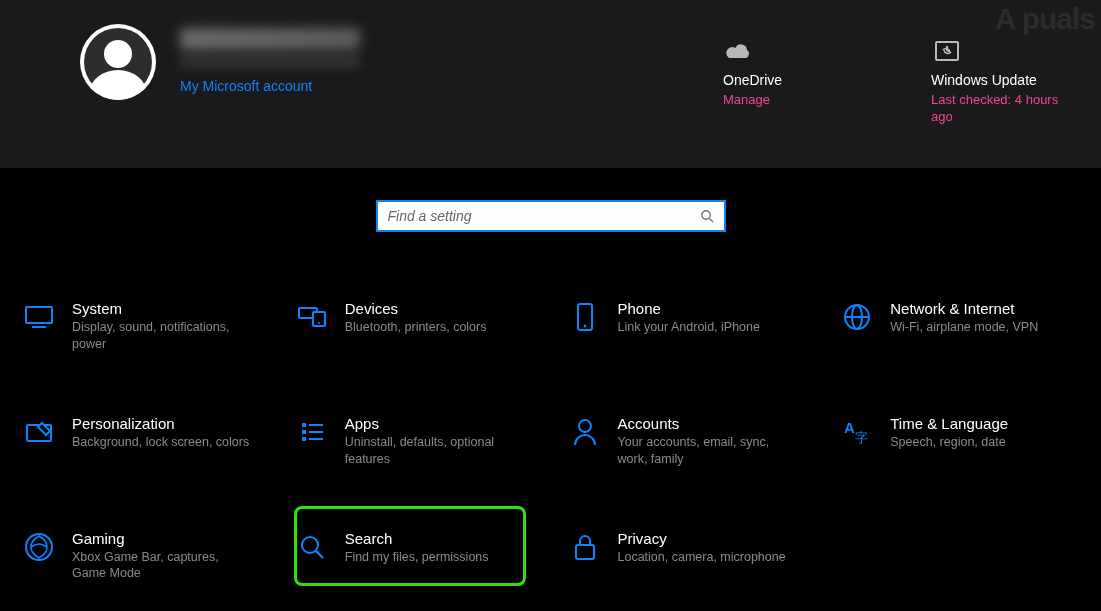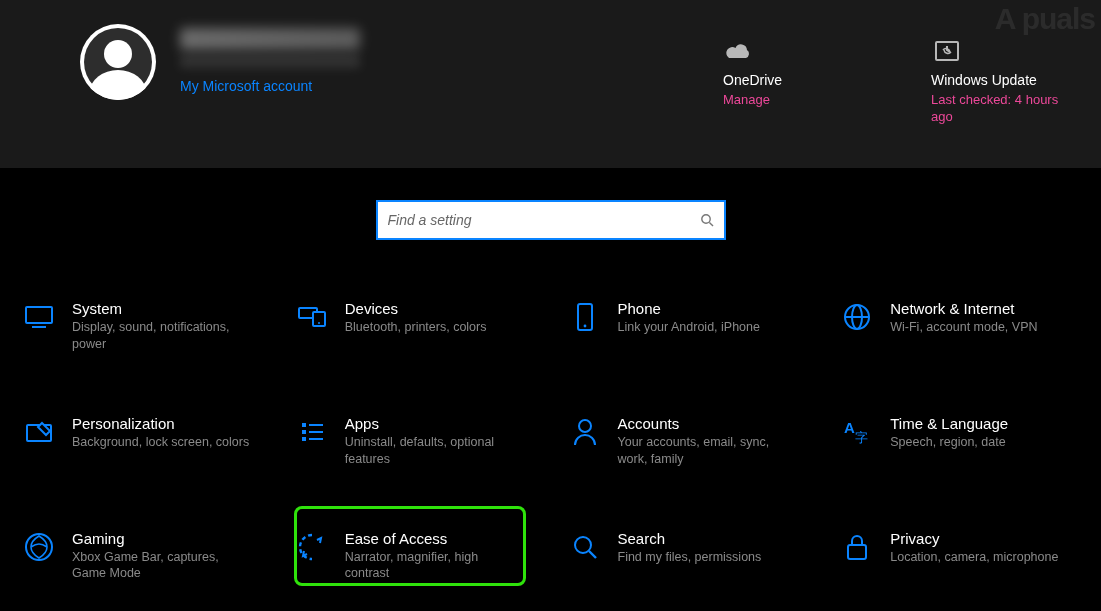--- a/index.html
+++ b/index.html
@@ -139,21 +139,21 @@
       gap: 4px;
     }
     .search-wrap {
       position: absolute;
       left: 50%;
       transform: translateX(-50%);
       top: 200px;
     }
     .search-box {
       width: 350px;
-      height: 40px;
+      height: 32px;
       background: #fff;
       border: 2px solid #0a84ff;
       display: flex;
       align-items: center;
       padding: 0 10px;
     }
     .search-box input {
       flex: 1;
       border: none;
       outline: none;
@@ -324,21 +324,21 @@
   <div class="cat">
     <div class="cicon">
       <svg width="30" height="30" viewBox="0 0 30 30">
           <circle cx="15" cy="15" r="12" stroke="#0a84ff" stroke-width="2" fill="none"></circle>
           <ellipse cx="15" cy="15" rx="5" ry="12" stroke="#0a84ff" stroke-width="2" fill="none"></ellipse>
           <line x1="3" y1="15" x2="27" y2="15" stroke="#0a84ff" stroke-width="2"></line>
         </svg>
     </div>
     <div class="cat-text">
       <div class="cat-title">Network &amp; Internet</div>
-      <div class="cat-sub">Wi-Fi, account mode, VPN</div>
+      <div class="cat-sub">Wi-Fi, airplane mode, VPN</div>
     </div>
   </div>
 
   <div class="cat">
     <div class="cicon">
       <svg width="30" height="26" viewBox="0 0 30 26">
           <rect x="3" y="6" width="24" height="16" rx="1" stroke="#0a84ff" stroke-width="2" fill="none"></rect>
           <path d="M18 4l8 8-4 4-8-8z" stroke="#0a84ff" stroke-width="2" fill="#000"></path>
         </svg>
     </div>
@@ -397,32 +397,20 @@
           <circle cx="15" cy="15" r="13" stroke="#0a84ff" stroke-width="2" fill="none"></circle>
           <path d="M15 4c5 3 8 7 8 11s-3 8-8 11c-5-3-8-7-8-11s3-8 8-11z M7 15c3-2 6-3 8-3s5 1 8 3" stroke="#0a84ff" stroke-width="1.6" fill="none"></path>
         </svg>
     </div>
     <div class="cat-text">
       <div class="cat-title">Gaming</div>
       <div class="cat-sub">Xbox Game Bar, captures, Game Mode</div>
     </div>
   </div>
 
-  <div class="cat">
-    <div class="cicon">
-      <svg width="30" height="30" viewBox="0 0 30 30">
-          <path d="M15 3a12 12 0 100 24" stroke="#0a84ff" stroke-width="2.4" fill="none" stroke-dasharray="4 3"></path>
-          <path d="M20 8l4-2-1 5M10 22l-4 2 1-5" stroke="#0a84ff" stroke-width="2" fill="none"></path>
-        </svg>
-    </div>
-    <div class="cat-text">
-      <div class="cat-title">Ease of Access</div>
-      <div class="cat-sub">Narrator, magnifier, high contrast</div>
-    </div>
-  </div>
 
   <div class="cat">
     <div class="cicon">
       <svg width="28" height="28" viewBox="0 0 28 28">
           <circle cx="12" cy="12" r="8" stroke="#0a84ff" stroke-width="2" fill="none"></circle>
           <line x1="18" y1="18" x2="25" y2="25" stroke="#0a84ff" stroke-width="2.4"></line>
         </svg>
     </div>
     <div class="cat-text">
       <div class="cat-title">Search</div>

